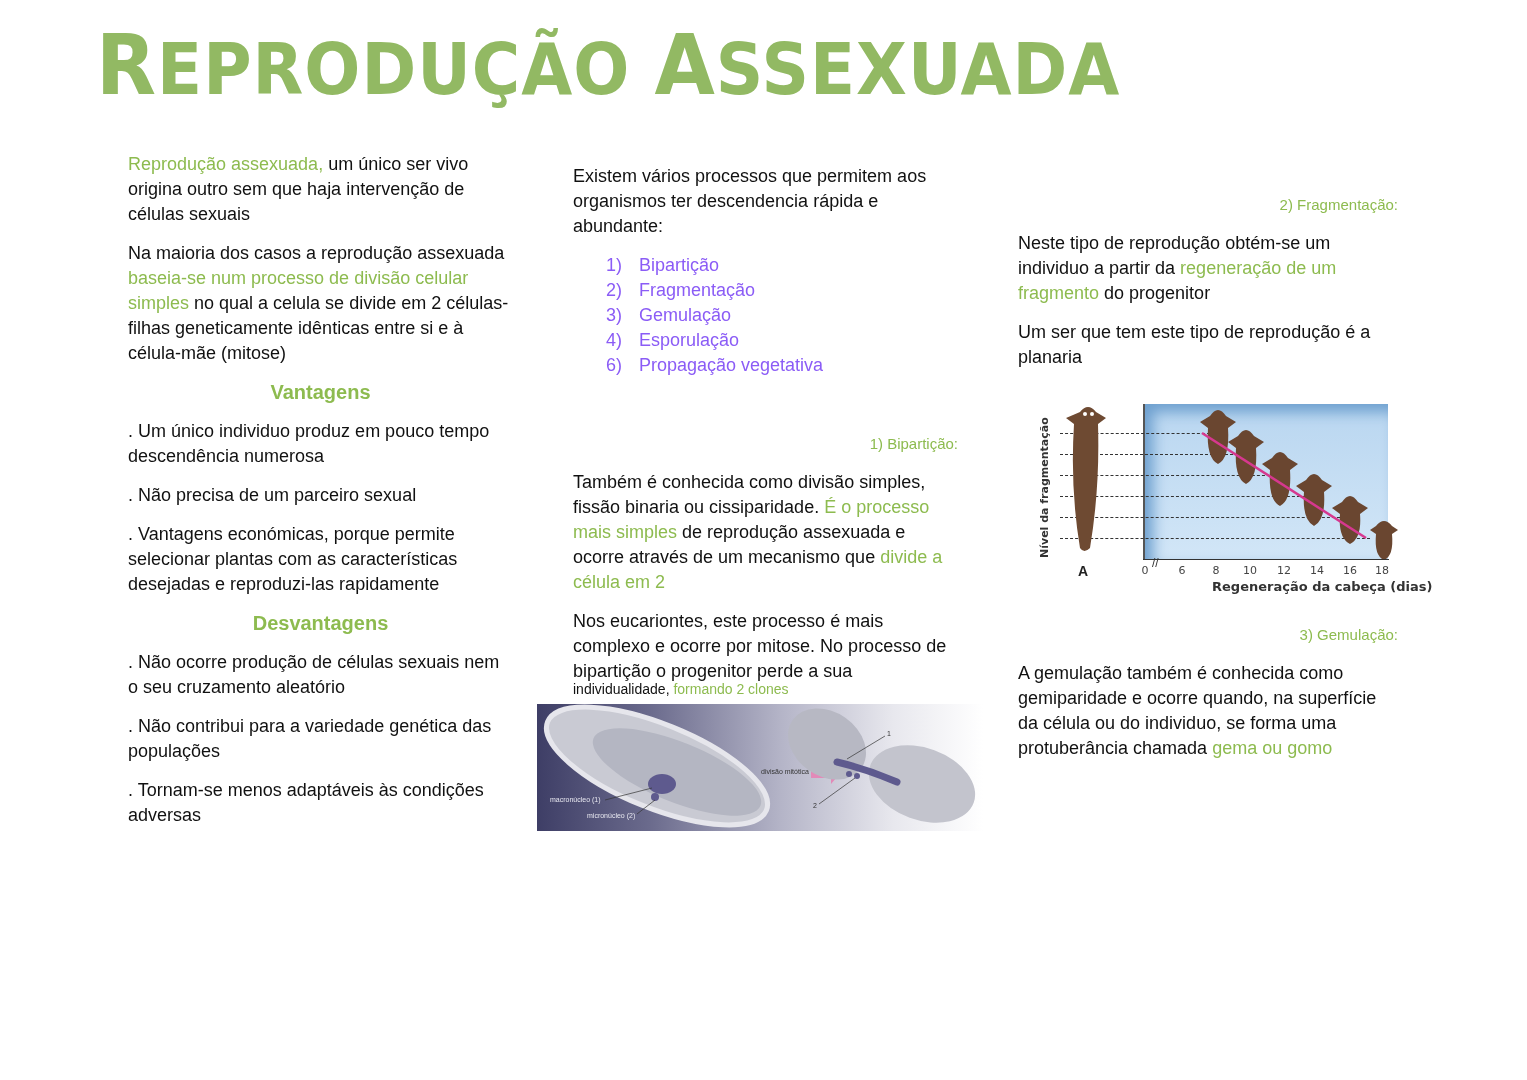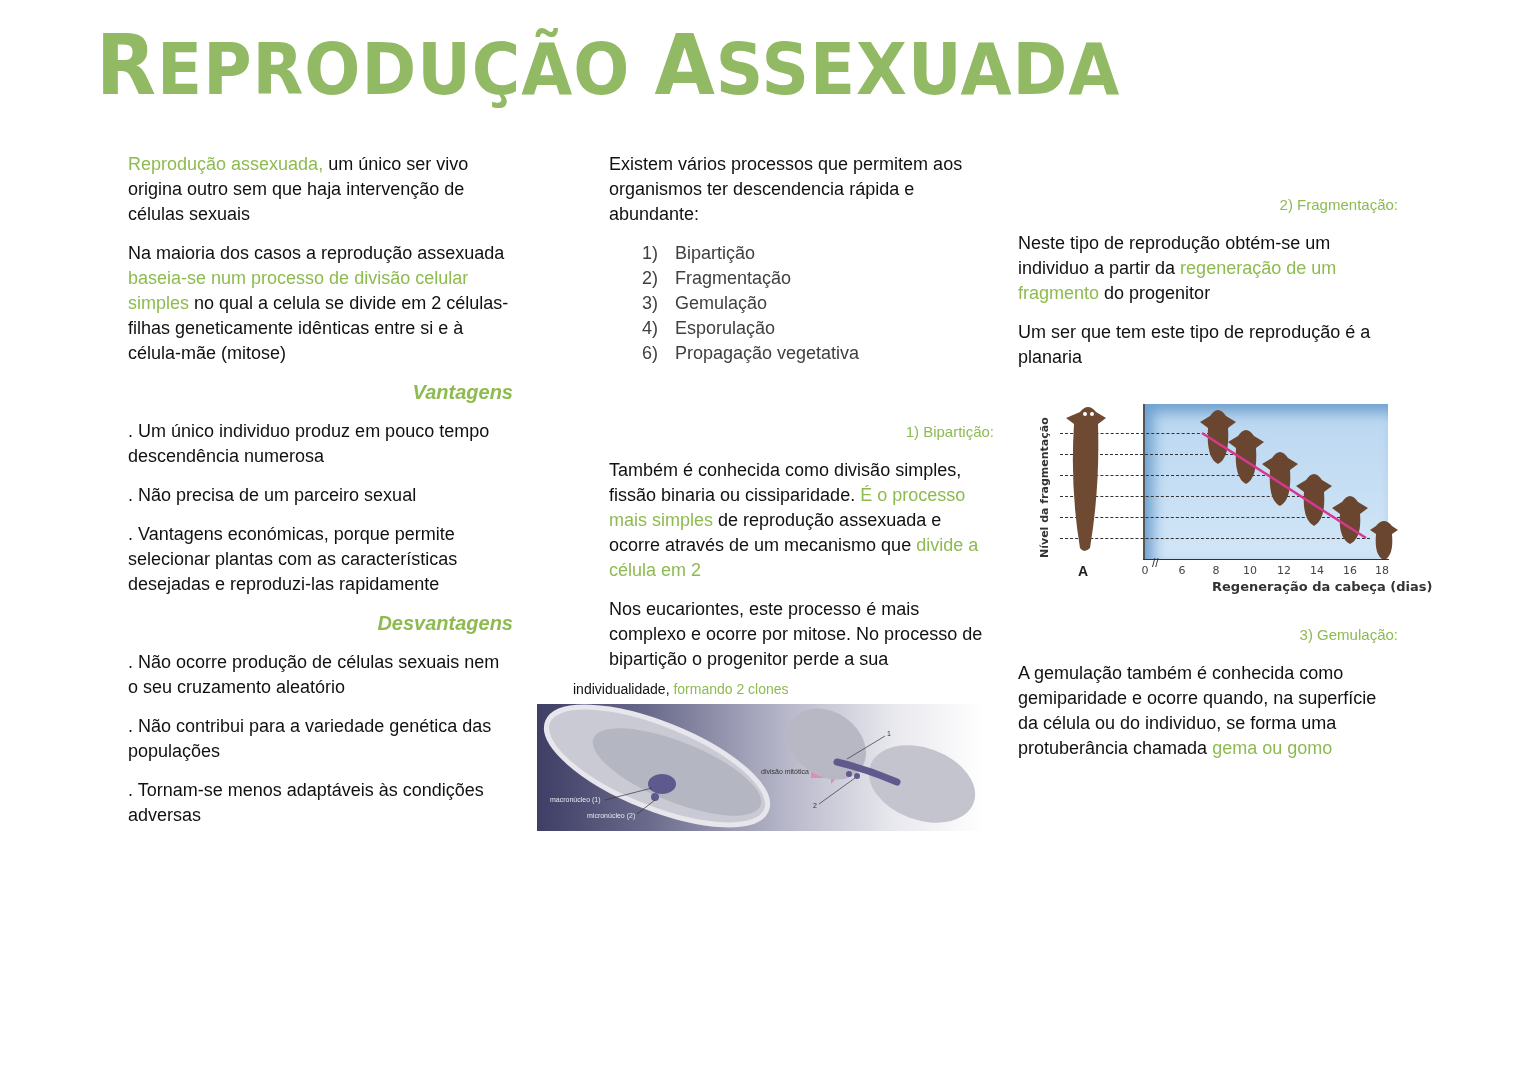--- a/index.html
+++ b/index.html
@@ -5,23 +5,23 @@
   html, body { margin:0; padding:0; background:#ffffff; }
   body { width:1527px; height:1080px; position:relative; overflow:hidden;
          font-family:"Liberation Sans", "DejaVu Sans", sans-serif; color:#111; }
   .title { position:absolute; left:96px; top:22px; font-family:"DejaVu Sans", sans-serif;
            font-weight:bold; font-size:66px; letter-spacing:1px; color:#92b963; line-height:80px;
            transform:scaleY(1.08); transform-origin:top left; white-space:nowrap; }
   .title .big { font-size:78px; }
   .col { position:absolute; font-size:18px; line-height:25px; }
   .col p { margin:0 0 14px 0; }
   .g { color:#8dbb4f; }
-  .heading-c { text-align:right; font-weight:bold; color:#8dbb4f; font-size:20px; margin:0 0 14px 0;font-style:italic; }
+  .heading-c { text-align:center; font-weight:bold; color:#8dbb4f; font-size:20px; margin:0 0 14px 0; }
   .sec { color:#8dbb4f; font-size:15px; margin:0 0 14px 0;text-align:right; }
-  ol.proc { list-style:none; margin:0 0 0 0; padding:0 0 0 33px; color:#404040; }
+  ol.proc { list-style:none; margin:0 0 0 0; padding:0 0 0 33px; color:#8b5cf6; }
   ol.proc li { line-height:25px; }
   ol.proc .num { display:inline-block; width:33px; }
   
   .bip-img { position:absolute; left:537px; top:704px; width:446px; height:127px; overflow:hidden;
              background:linear-gradient(90deg,#3e3e66 0%,#6a6a8c 25%,#b5b5c8 55%,#e8e8ee 80%,#ffffff 100%); }
   .bip-img .lbl { position:absolute; font-size:7px; color:#e8e8f0; white-space:nowrap; }
   .bip-img .lbl.dark { color:#333; }
   .overlay-line { position:absolute; left:573px; top:677px; font-size:14px; line-height:25px; z-index:3; white-space:nowrap; }
   
   .chart { position:absolute; left:1040px; top:398px; width:360px; height:200px; }
@@ -49,21 +49,21 @@
   <div class="heading-c">Vantagens</div>
   <p>. Um único individuo produz em pouco tempo descendência numerosa</p>
   <p>. Não precisa de um parceiro sexual</p>
   <p>. Vantagens económicas, porque permite selecionar plantas com as características desejadas e reproduzi-las rapidamente</p>
   <div class="heading-c">Desvantagens</div>
   <p>. Não ocorre produção de células sexuais nem o seu cruzamento aleatório</p>
   <p>. Não contribui para a variedade genética das populações</p>
   <p>. Tornam-se menos adaptáveis às condições adversas</p>
 </div>
 
-<div class="col" style="left:573px; top:152px; width:385px;margin-left:36px;">
+<div class="col" style="left:573px; top:164px; width:385px;">
   <p>Existem vários processos que permitem aos organismos ter descendencia rápida e abundante:</p>
   <ol class="proc">
     <li><span class="num">1)</span><span>Bipartição</span></li>
     <li><span class="num">2)</span><span>Fragmentação</span></li>
     <li><span class="num">3)</span><span>Gemulação</span></li>
     <li><span class="num">4)</span><span>Esporulação</span></li>
     <li><span class="num">6)</span><span>Propagação vegetativa</span></li>
   </ol>
   <div style="height:53px"></div>
   <div class="sec">1) Bipartição:</div>

